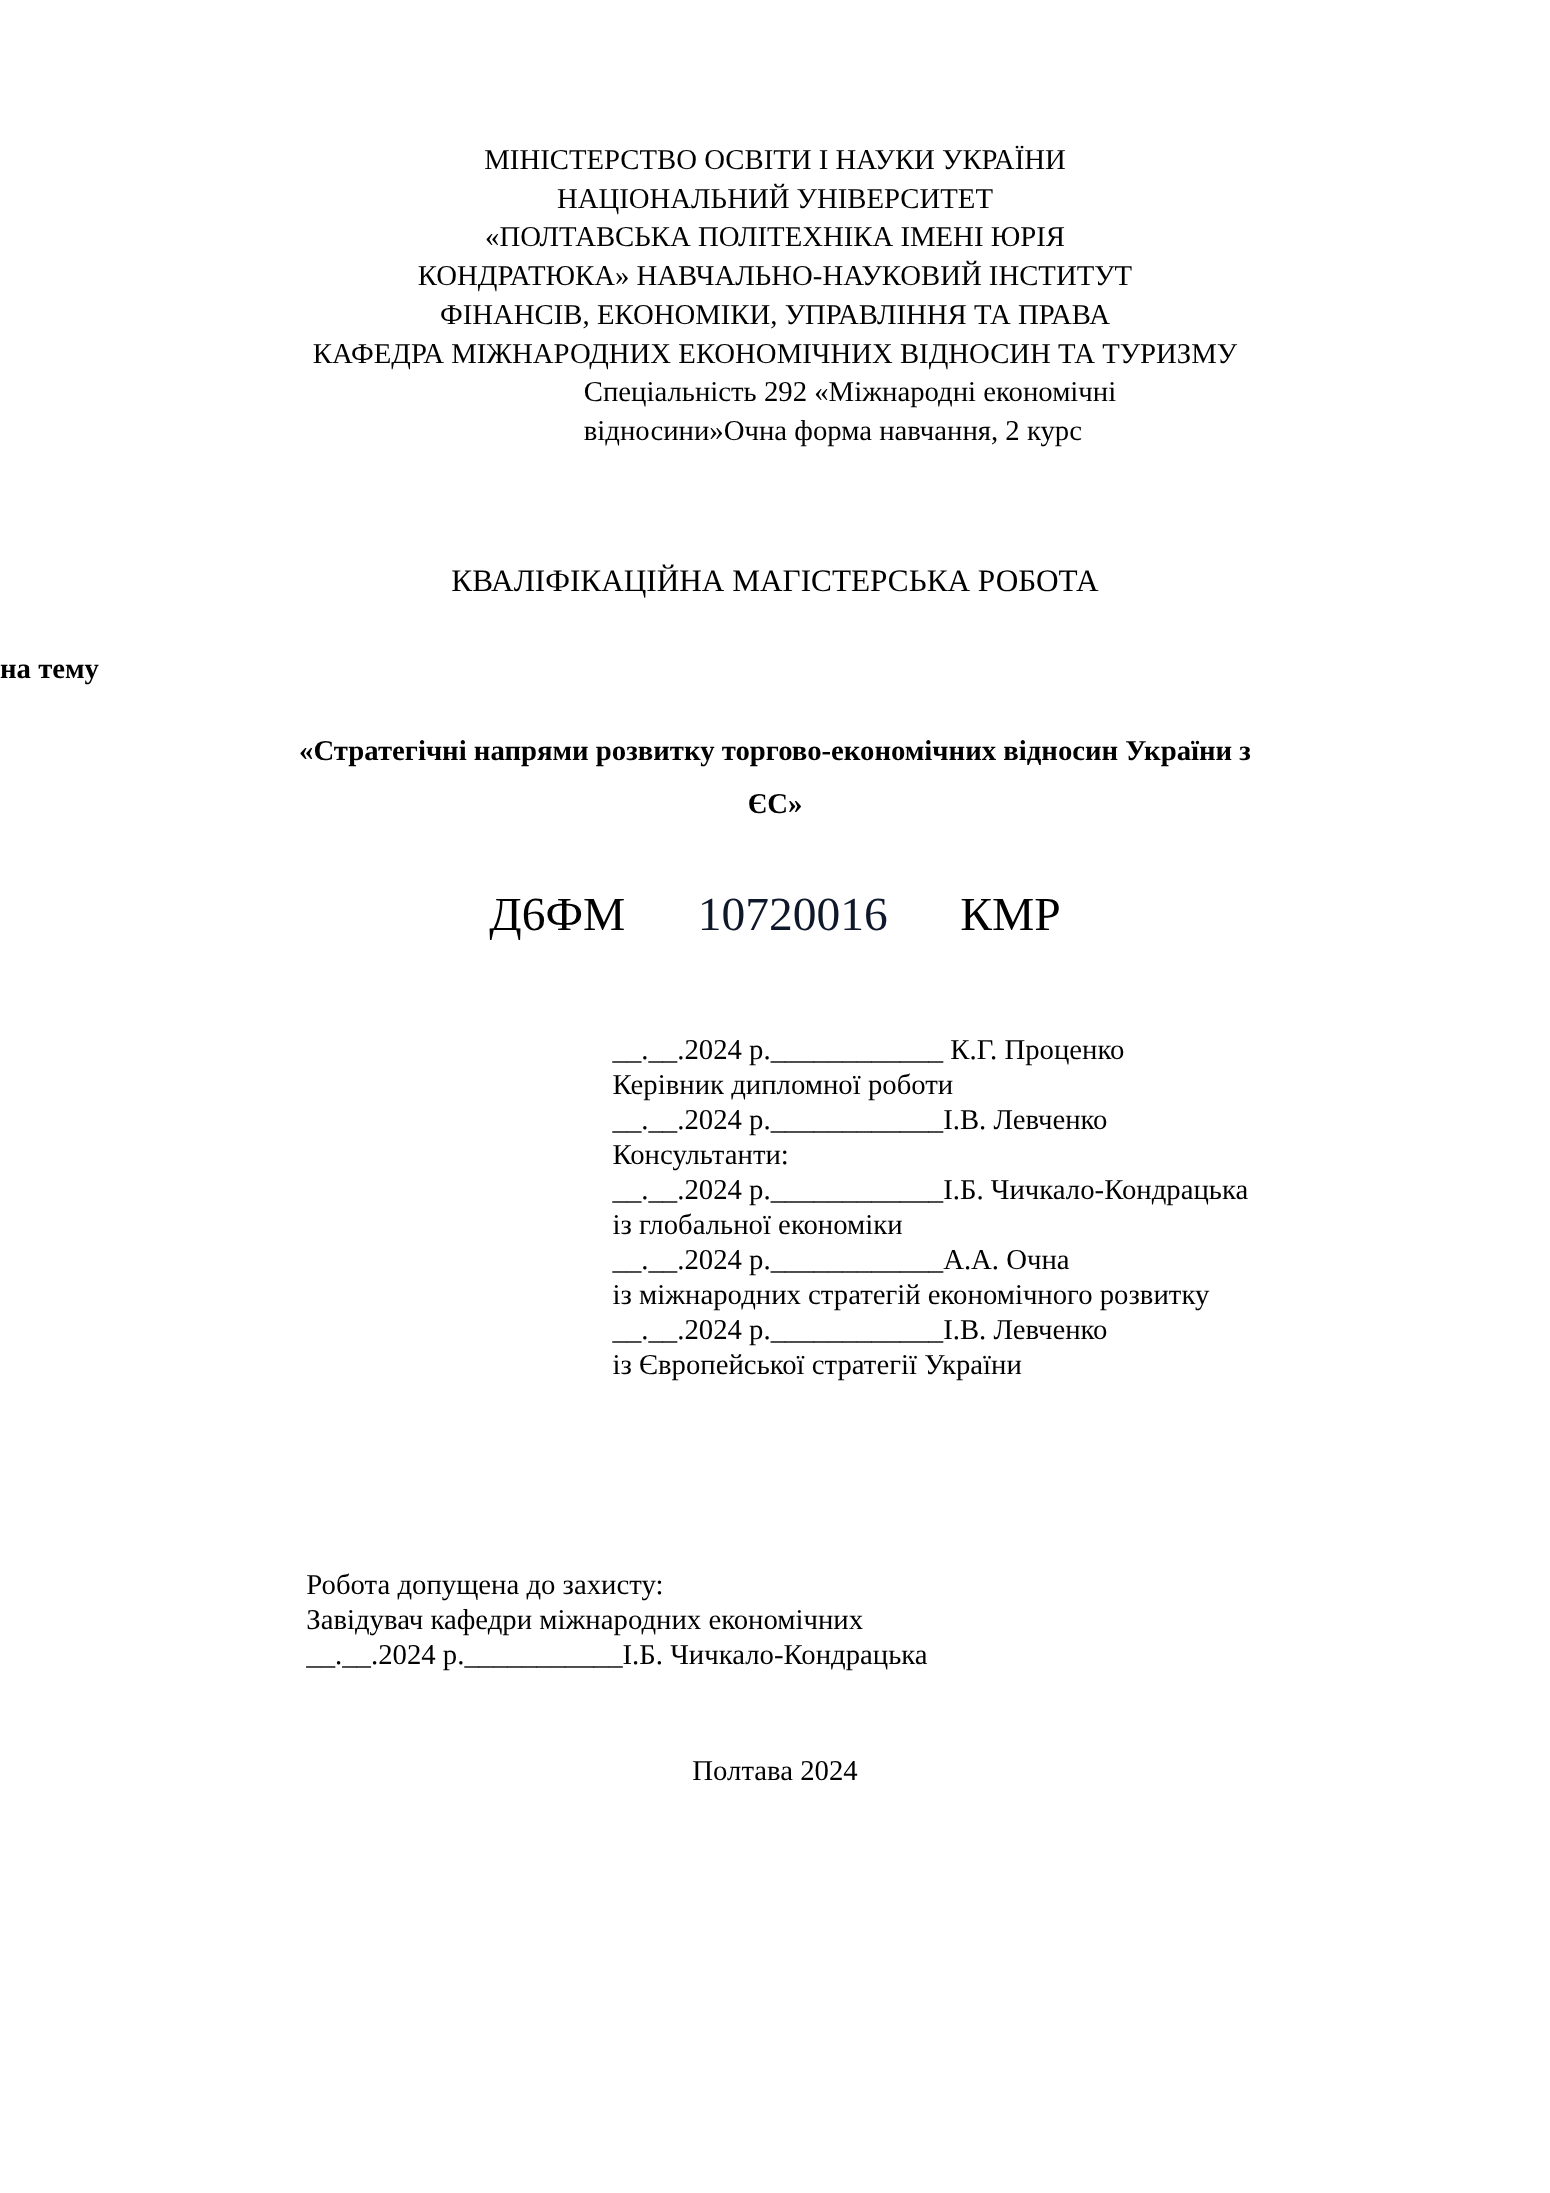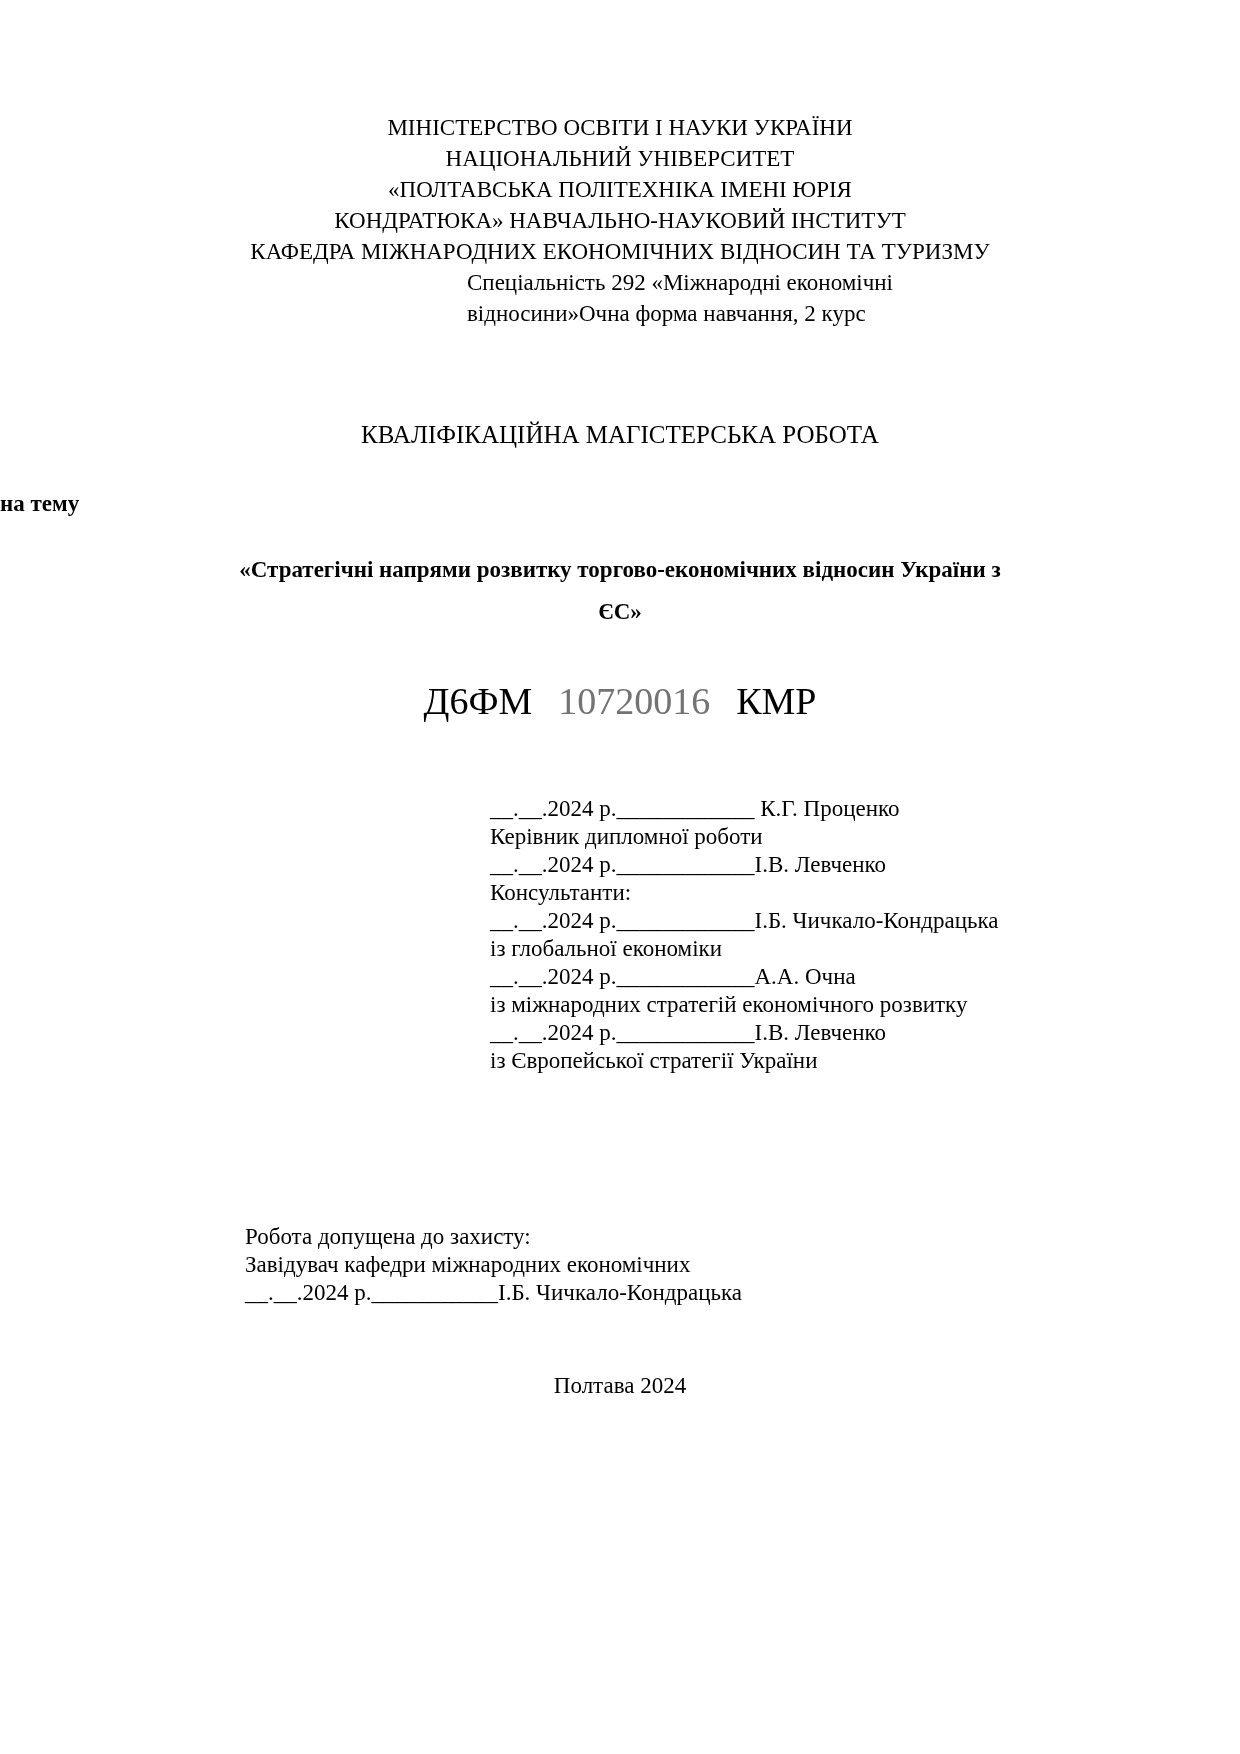--- a/index.html
+++ b/index.html
@@ -50,21 +50,21 @@
     text-align: center;
     font-size: 23px;
     font-weight: bold;
     line-height: 42px;
   }
   .code-line {
     margin-top: 46px;
     display: flex;
     justify-content: center;
     align-items: baseline;
-    gap: 26px;
+    gap: 58px;
     font-size: 38px;
   }
   .signatures-block {
     margin-top: 72px;
     padding-left: 490px;
     font-size: 23px;
     line-height: 28px;
   }
   .approval-block {
     margin-top: 148px;
@@ -82,37 +82,38 @@
 </head>
 <body>
 
 <div class="page">
 
   <div class="header-block">
     <div class="doc-line">МІНІСТЕРСТВО ОСВІТИ І НАУКИ УКРАЇНИ</div>
     <div class="doc-line">НАЦІОНАЛЬНИЙ УНІВЕРСИТЕТ</div>
     <div class="doc-line">«ПОЛТАВСЬКА ПОЛІТЕХНІКА ІМЕНІ ЮРІЯ</div>
     <div class="doc-line">КОНДРАТЮКА» НАВЧАЛЬНО-НАУКОВИЙ ІНСТИТУТ</div>
+    <div class="doc-line">ФІНАНСІВ, ЕКОНОМІКИ, УПРАВЛІННЯ ТА ПРАВА</div>
     <div class="doc-line">КАФЕДРА МІЖНАРОДНИХ ЕКОНОМІЧНИХ ВІДНОСИН ТА ТУРИЗМУ</div>
   </div>
 
   <div class="speciality-block">
     <div class="doc-line">Спеціальність 292 «Міжнародні економічні</div>
     <div class="doc-line">відносини»Очна форма навчання, 2 курс</div>
   </div>
 
   <div class="work-type">КВАЛІФІКАЦІЙНА МАГІСТЕРСЬКА РОБОТА</div>
 
   <div class="on-topic">на тему</div>
 
   <div class="topic">«Стратегічні напрями розвитку торгово-економічних відносин України з ЄС»</div>
 
   <div class="code-line">
     <span>Д6ФМ</span>
-    <span style="color: #737373;">10720016</span>
+    <span style="color: #0f172a;">10720016</span>
     <span>КМР</span>
   </div>
 
   <div class="signatures-block">
     <div class="doc-line">__.__.2024 р.____________ К.Г. Проценко</div>
     <div class="doc-line">Керівник дипломної роботи</div>
     <div class="doc-line">__.__.2024 р.____________І.В. Левченко</div>
     <div class="doc-line">Консультанти:</div>
     <div class="doc-line">__.__.2024 р.____________І.Б. Чичкало-Кондрацька</div>
     <div class="doc-line">із глобальної економіки</div>

